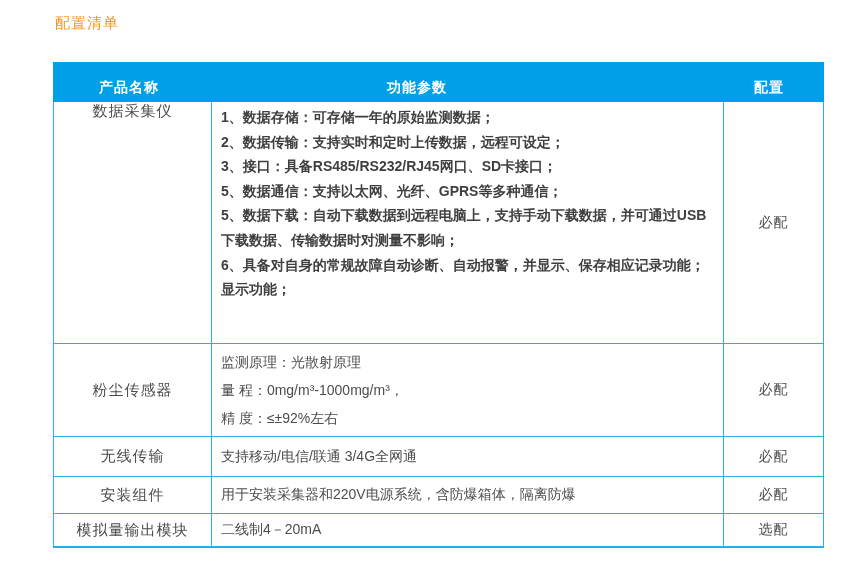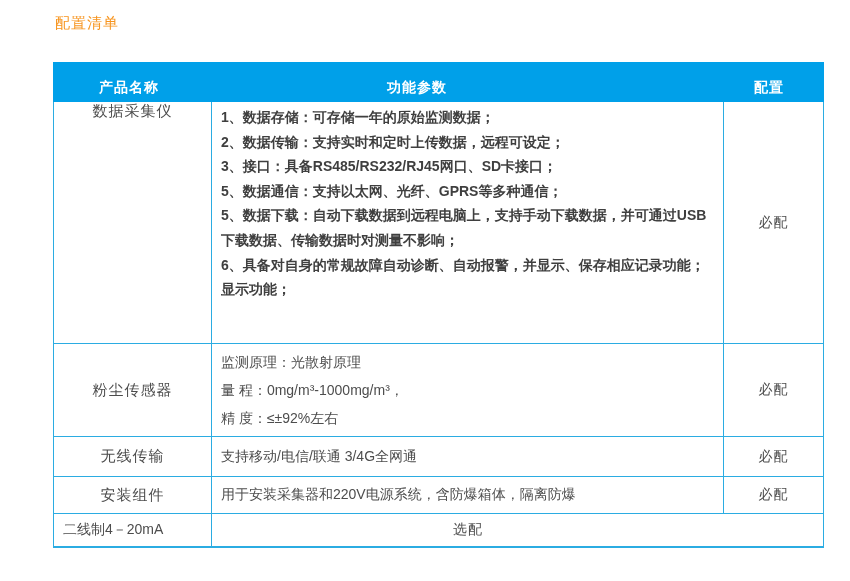--- a/index.html
+++ b/index.html
@@ -147,20 +147,21 @@
 
     <div class="row r4">
       <div class="c1">安装组件</div>
       <div class="c2">
         <div class="line">用于安装采集器和220V电源系统，含防爆箱体，隔离防爆</div>
       </div>
       <div class="c3">必配</div>
     </div>
 
     <div class="row r5">
+      <div class="c1">模拟量输出模块</div>
       <div class="c2">
         <div class="line">二线制4－20mA</div>
       </div>
       <div class="c3">选配</div>
     </div>
 
   </div>
 </div>
 
 </body></html>

